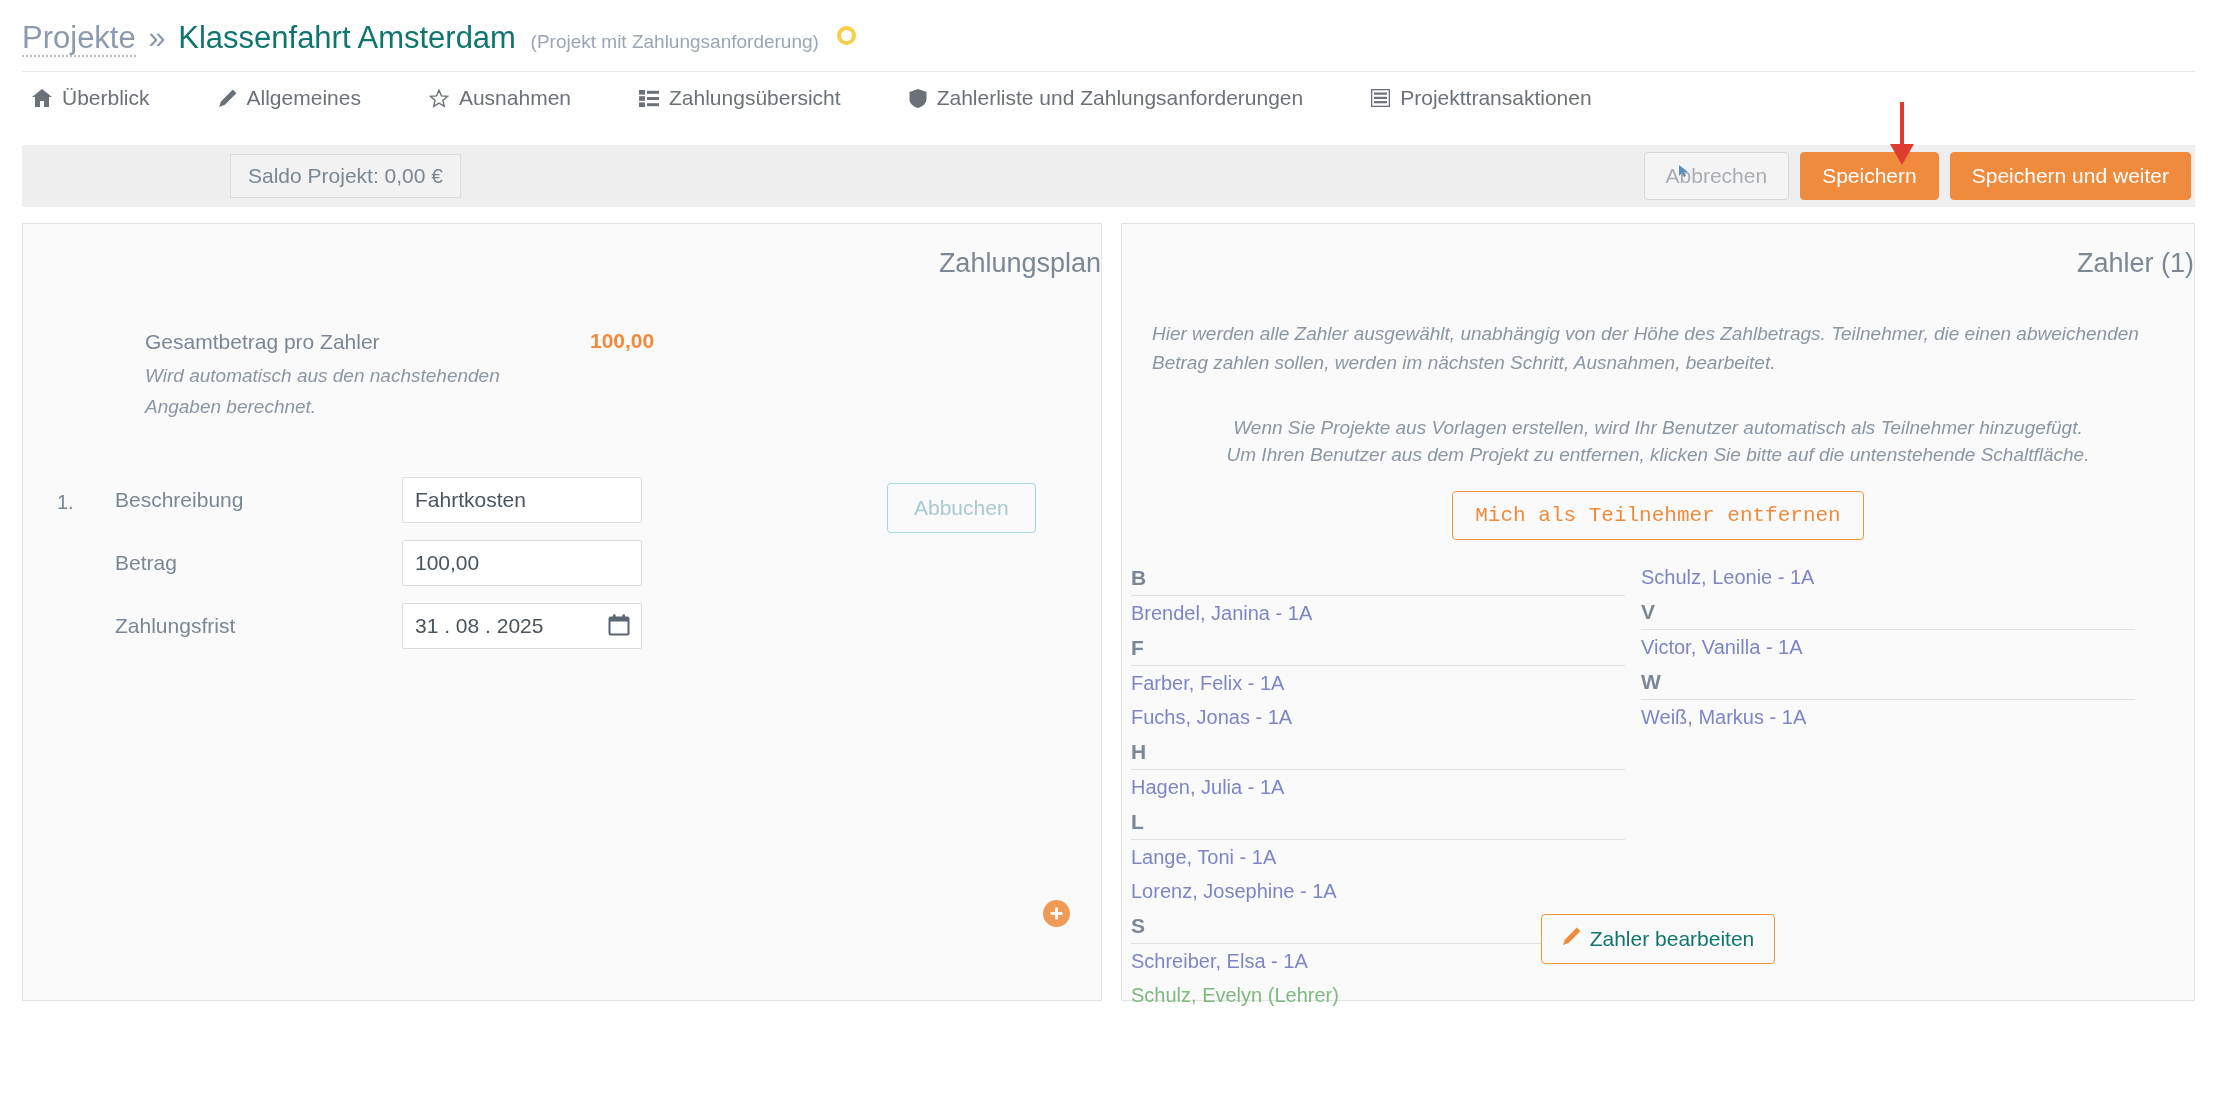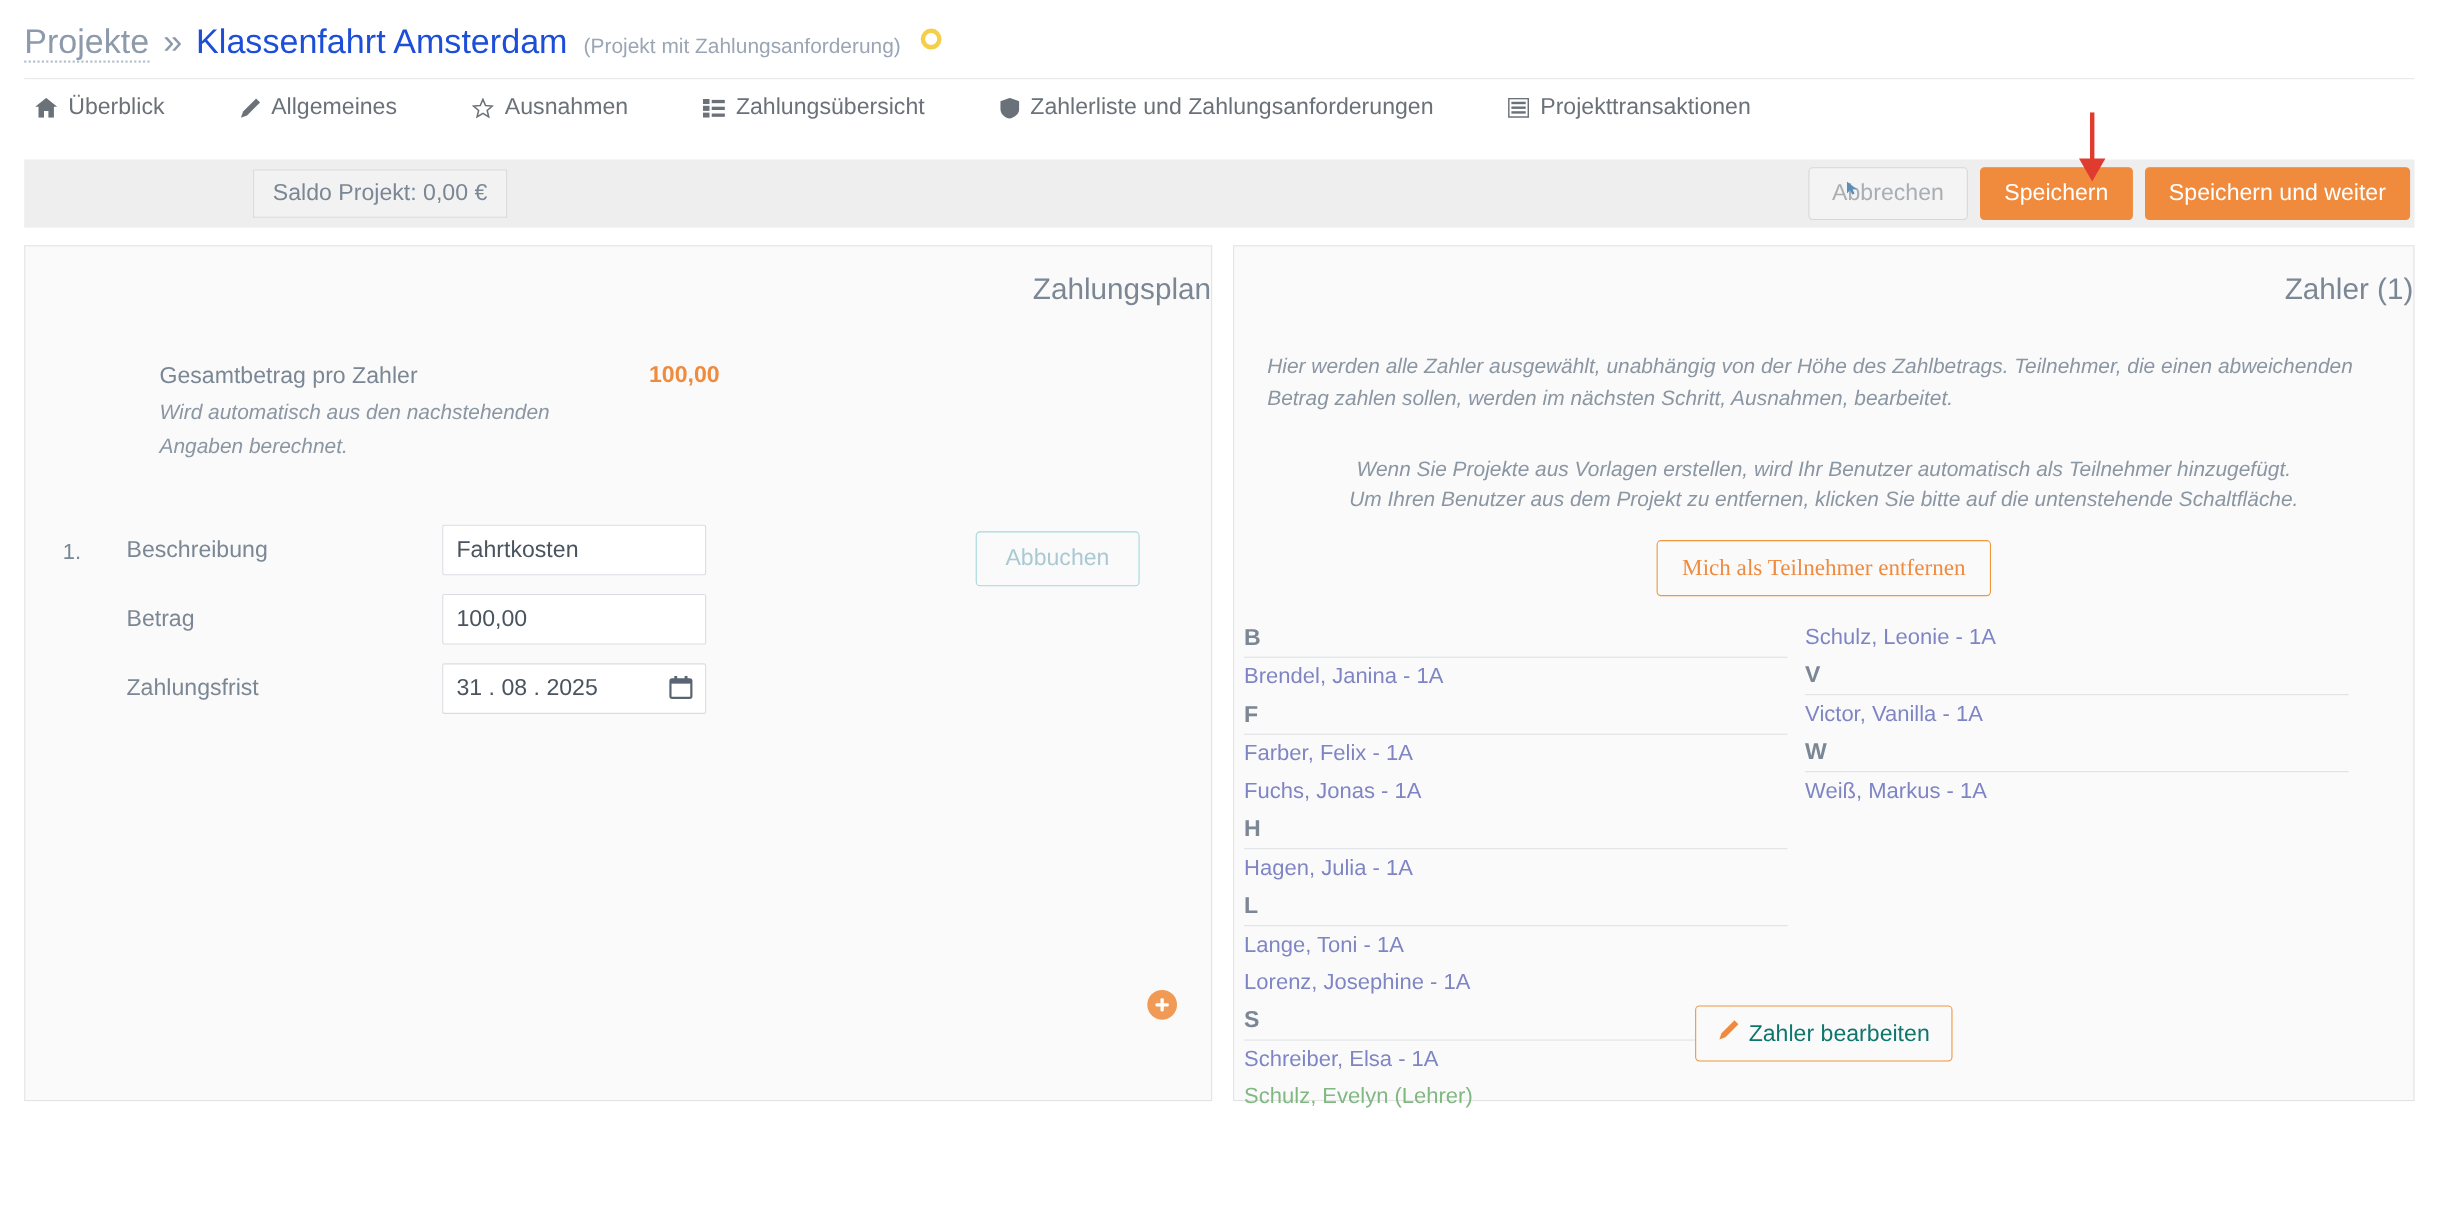--- a/index.html
+++ b/index.html
@@ -18,21 +18,21 @@
     font-weight: 400;
     white-space: nowrap;
     line-height: 1.0;
   }
   .breadcrumb .crumb-link {
     color: #8d9aab;
     border-bottom: 2px dotted #b6c0cd;
     cursor: pointer;
   }
   .breadcrumb .sep { color: #8d9aab; margin: 0 4px; }
-  .breadcrumb .proj-name { color: #1d4ed8; }
+  .breadcrumb .proj-name { color: #0f766e; }
   .breadcrumb .sub {
     font-size: 19px;
     color: #9aa6b5;
     margin-left: 6px;
   }
   .ring-icon {
     display: inline-block;
     width: 19px; height: 19px;
     border: 4px solid #f6cf4a;
     border-radius: 50%;
@@ -266,21 +266,21 @@
   }
   .btn-remove-wrap { text-align: center; margin-top: 22px; }
   .btn-remove {
     background: #fafafa;
     border: 1px solid #f0963f;
     color: #f08b3e;
     border-radius: 4px;
     font-size: 21px;
     padding: 12px 22px;
     cursor: pointer;
-    font-family: Liberation Serif, serif;
+    font-family: Liberation Mono, monospace;
   }
 
   .payer-cols {
     display: flex;
     gap: 16px;
     padding: 20px 30px 0 9px;
   }
   .payer-col { width: 494px; }
   .group-letter {
     font-size: 21px;

